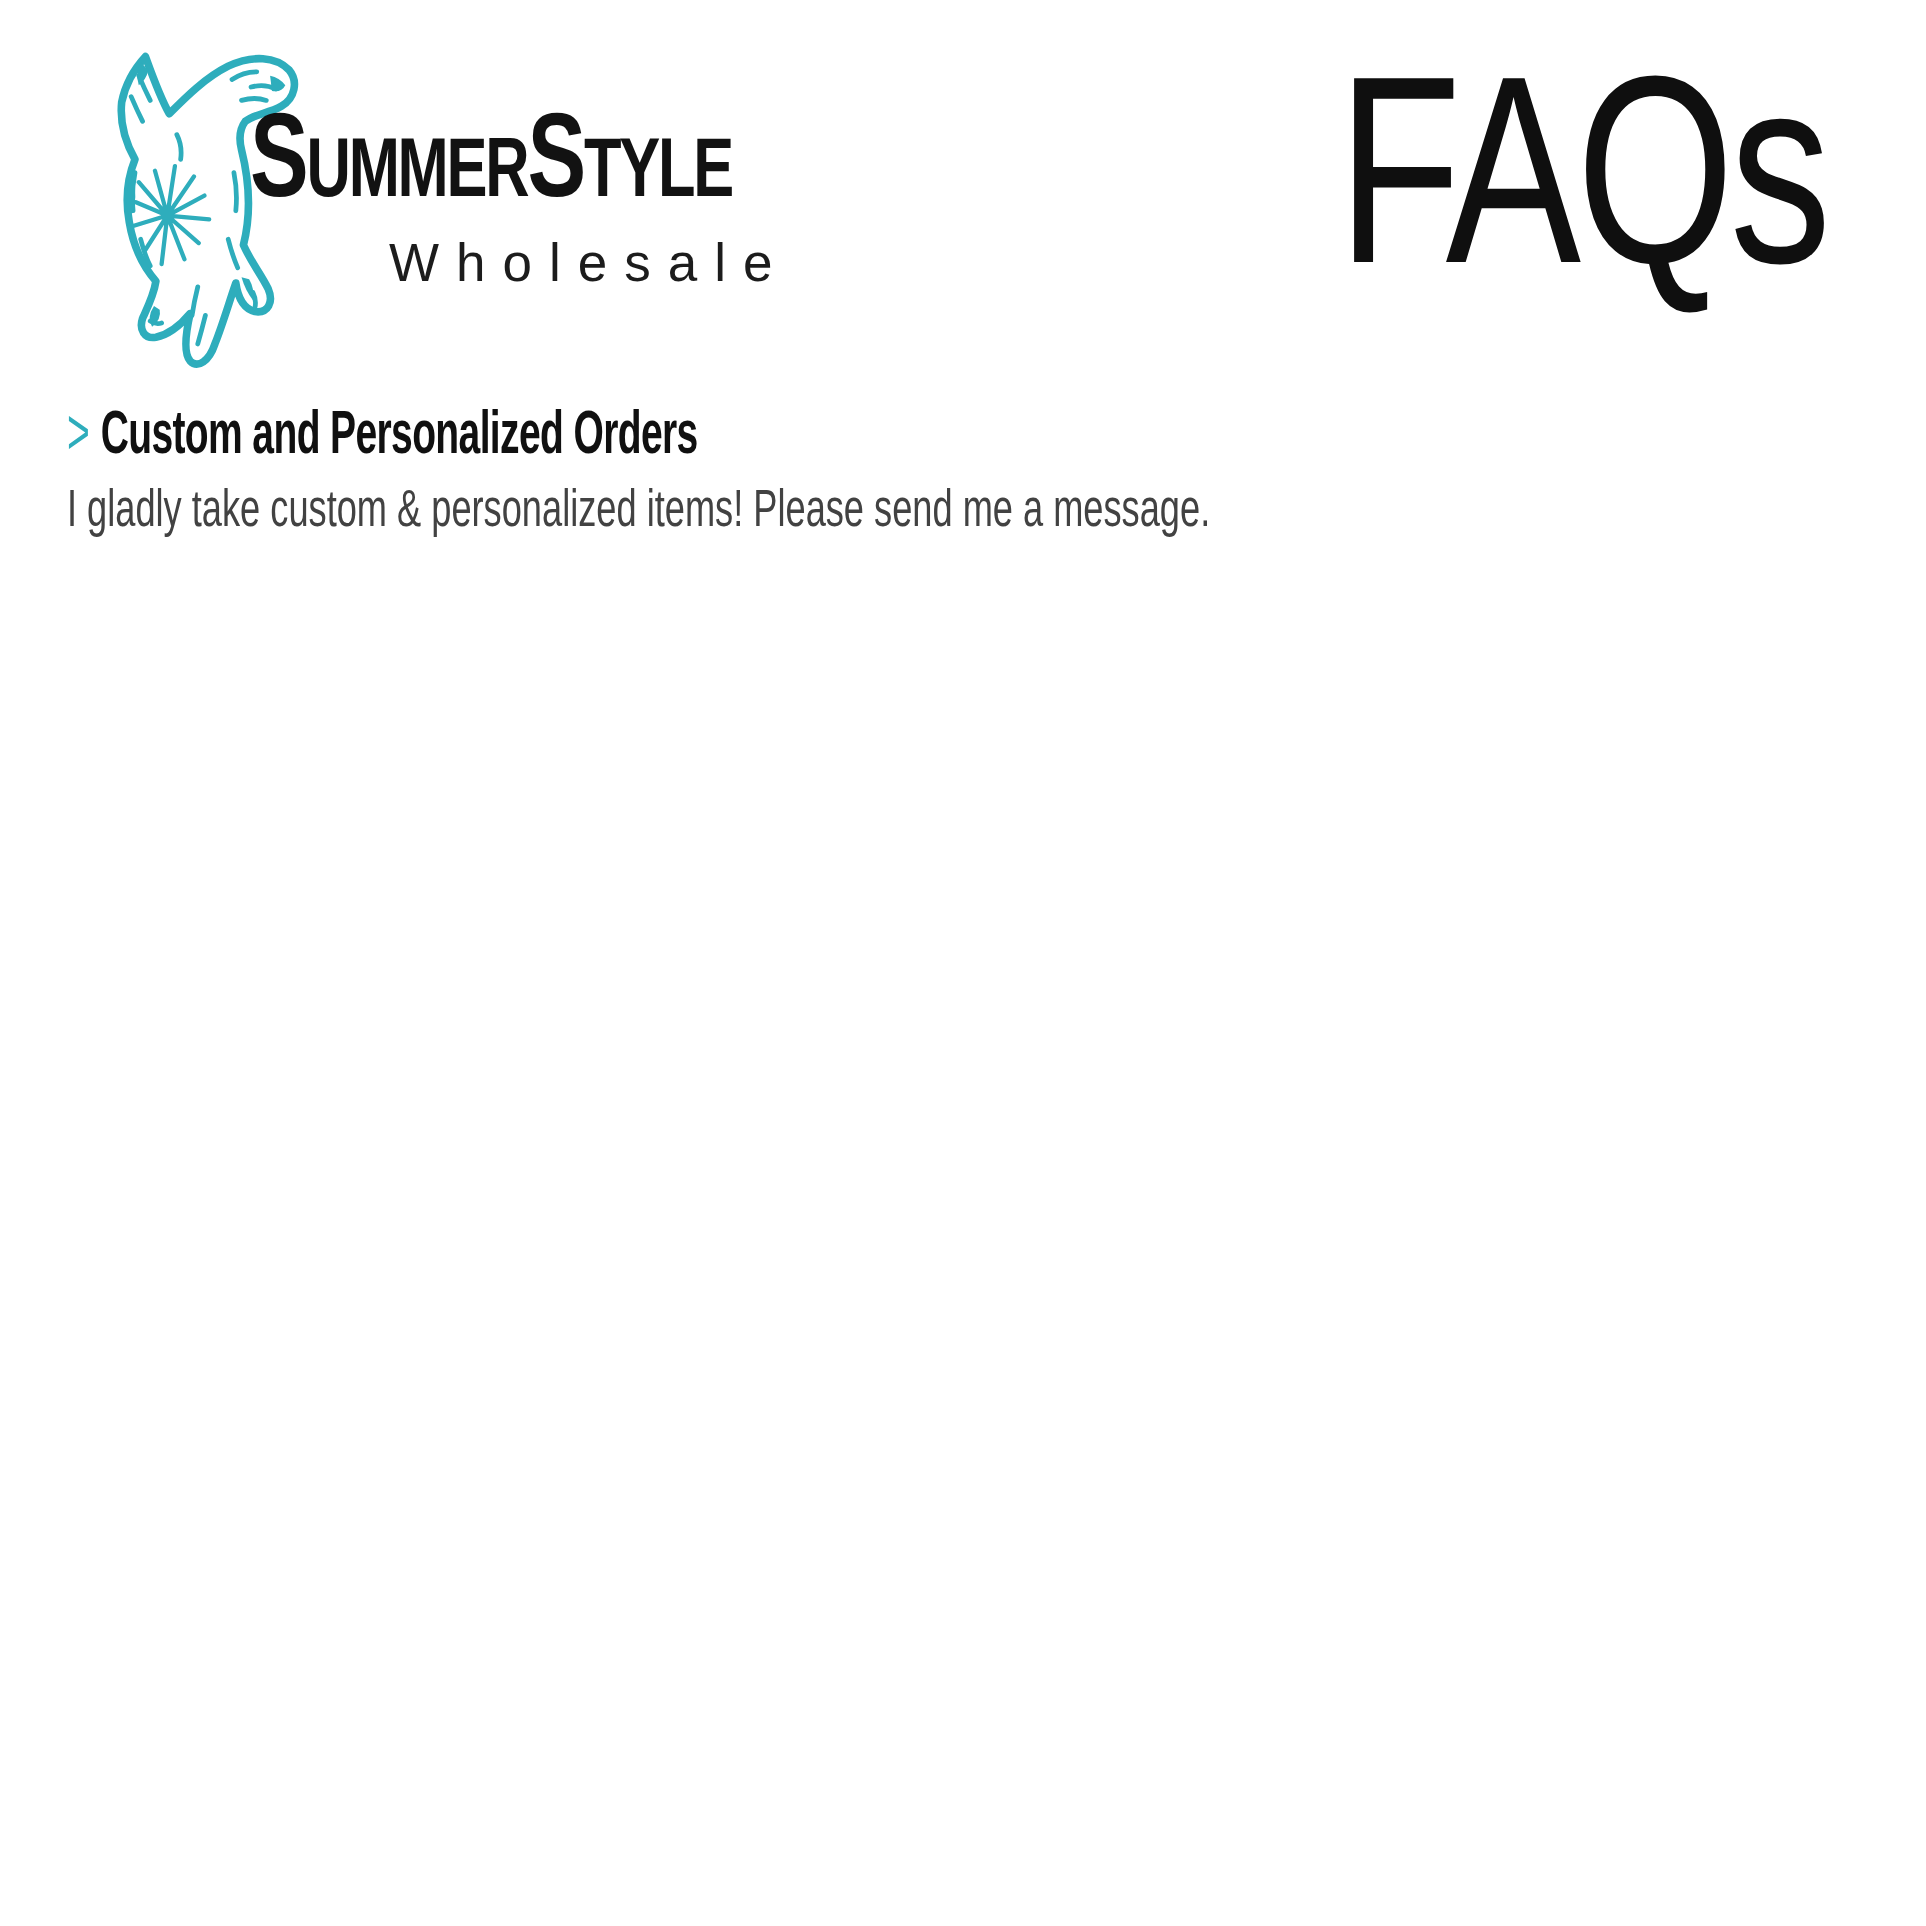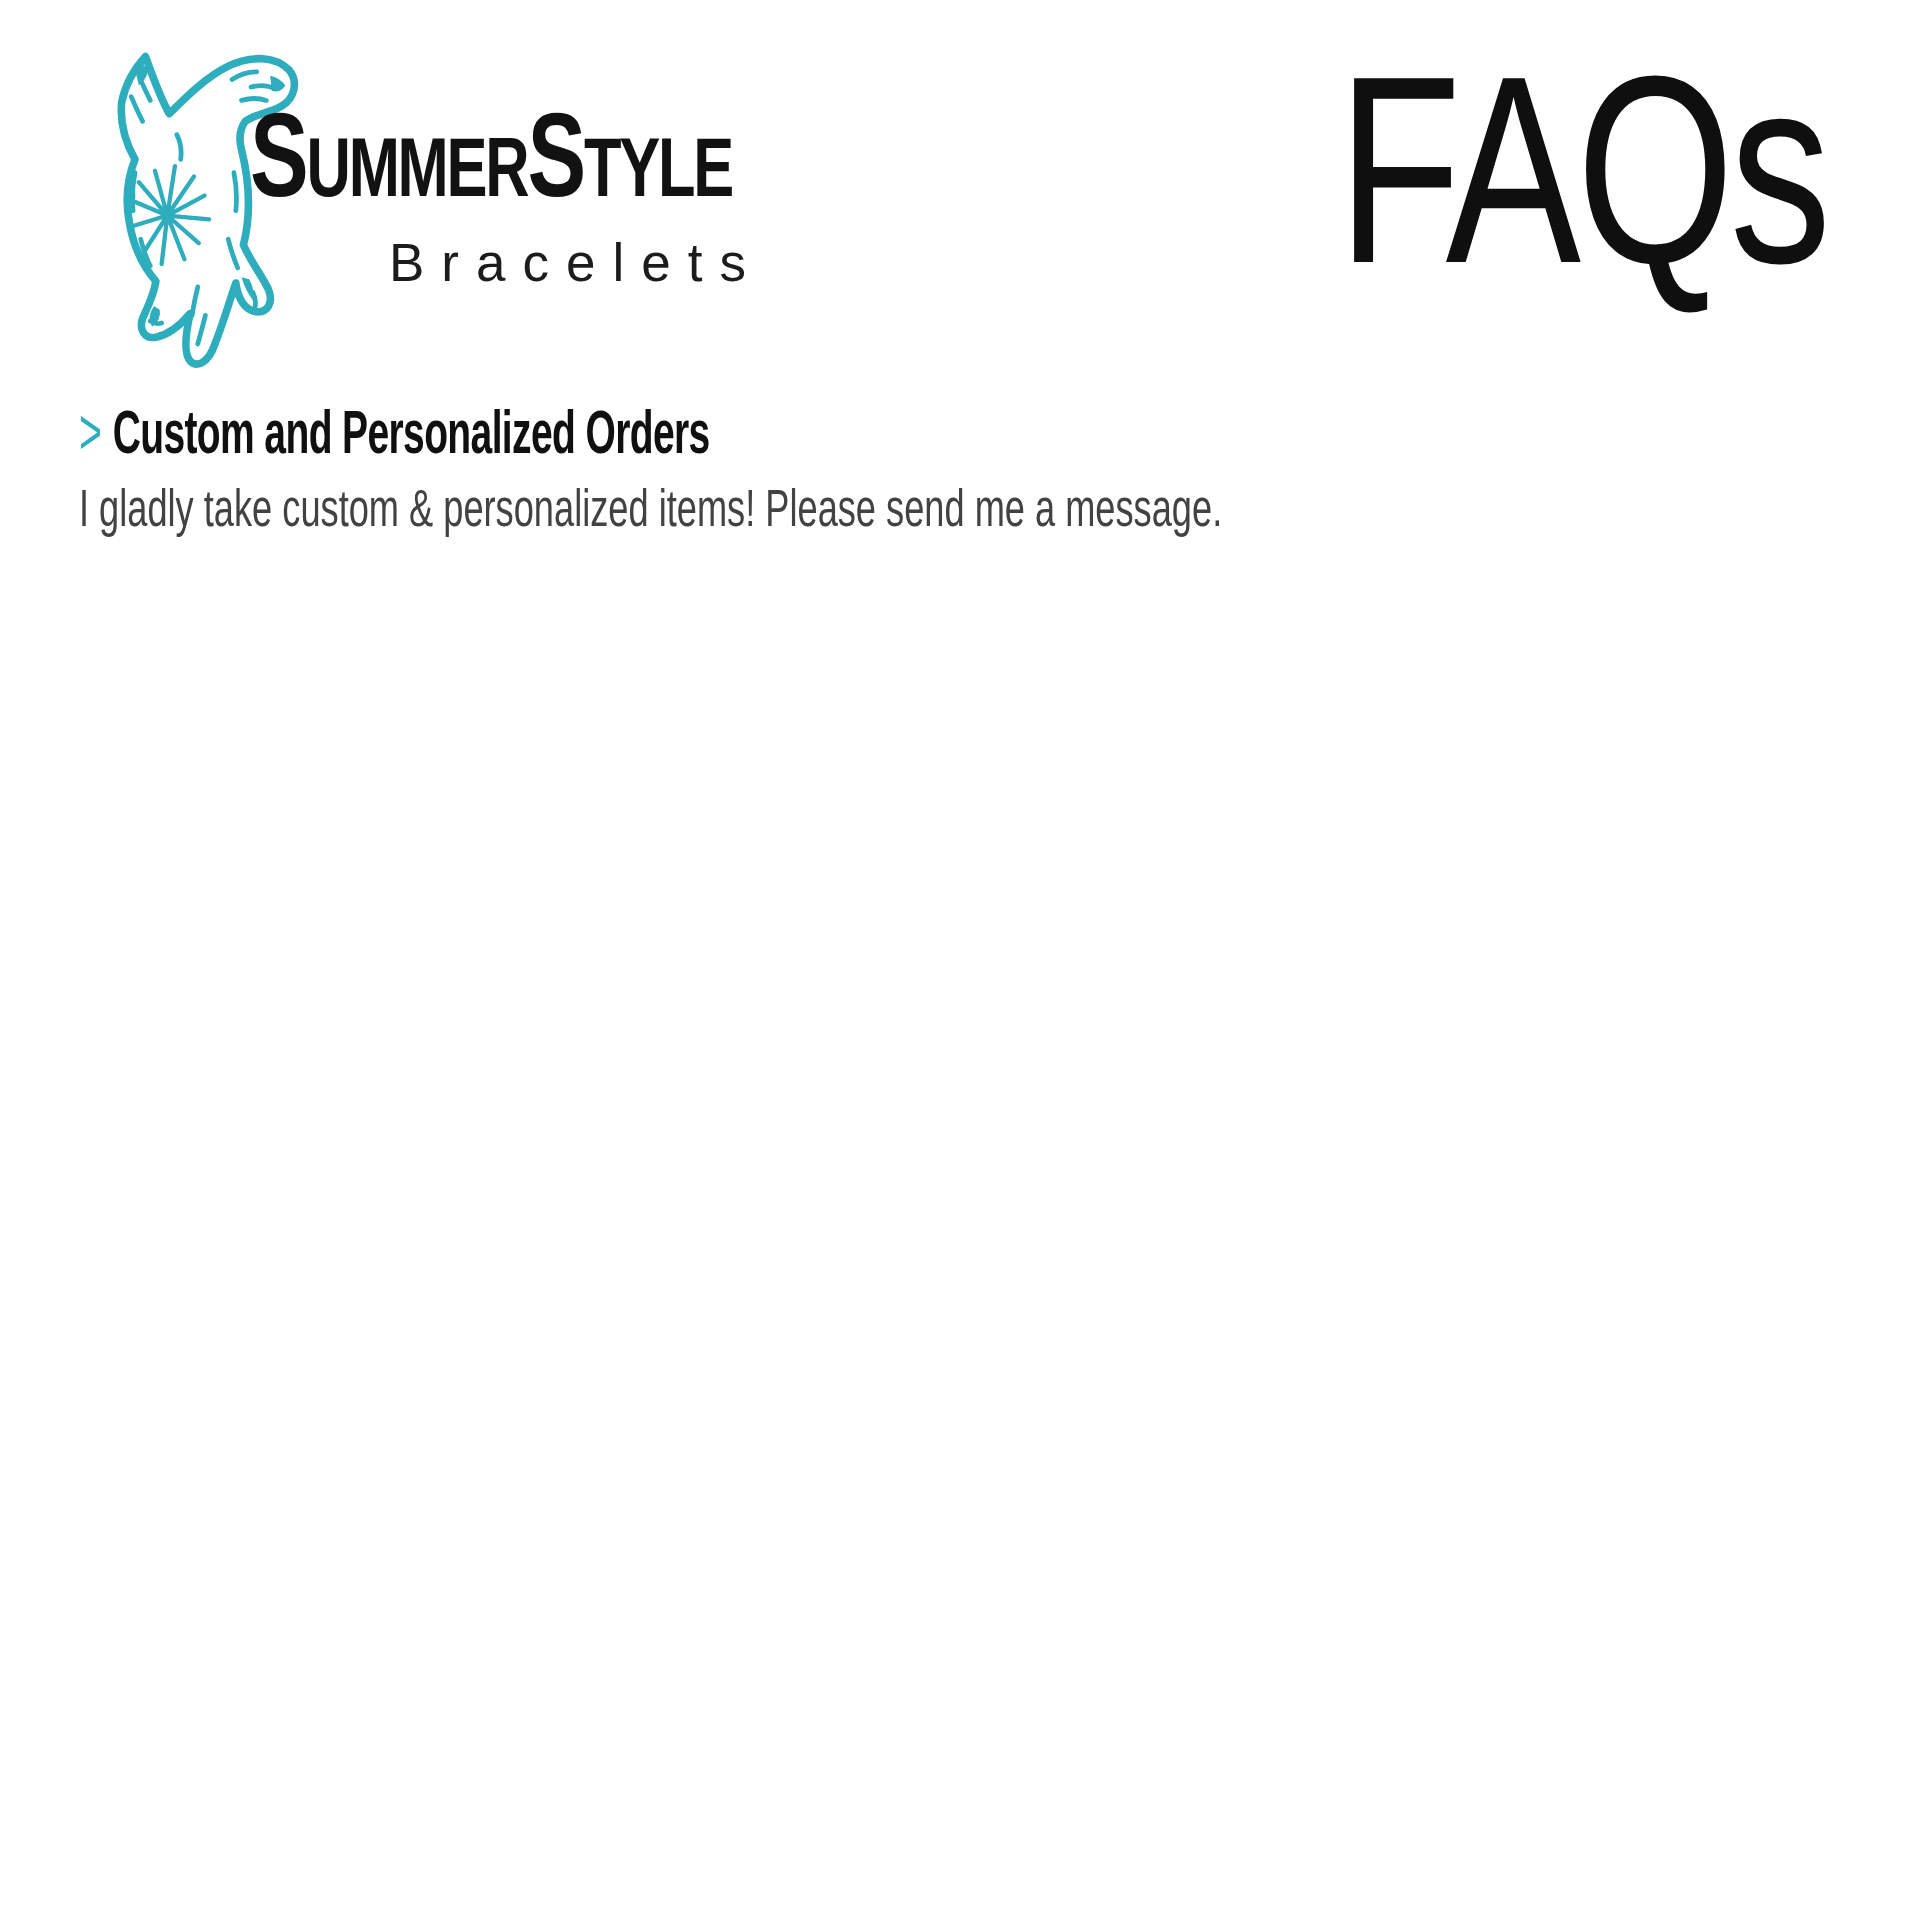--- a/index.html
+++ b/index.html
@@ -40,21 +40,21 @@
     letter-spacing: -6px;
     transform: scaleX(0.76); transform-origin: 100% 0;
     white-space: nowrap;
   }
 
   
   .content {
     position: absolute; left: 67px; top: 400px;
     width: 1802px;
   }
-  .faq-section { margin: 0 0 51px 12px; }
+  .faq-section { margin: 0 0 51px 0; }
   .faq-heading {
     font-size: 61px; font-weight: bold;
     color: #101010;
     line-height: 65px;
     letter-spacing: -1px;
     transform: scaleX(0.64); transform-origin: 0 0;
     white-space: nowrap;
     margin-bottom: 6px;
   }
   .bullet {
@@ -115,21 +115,21 @@
              M 128,110 Q 134,122 132,136" stroke="#2eadbc" stroke-width="5" stroke-linecap="round"></path>
 
     <path d="M 90,34 Q 84,46 88,58 Q 96,52 98,42 Z" fill="#2eadbc"></path>
     <path d="M 78,160 Q 72,180 78,198 Q 86,184 84,168 Z" fill="#2eadbc"></path>
     <path d="M 104,290 Q 96,302 102,312 Q 112,304 110,294 Z" fill="#2eadbc"></path>
     <path d="M 196,260 Q 200,274 208,284 Q 210,272 204,262 Z" fill="#2eadbc"></path>
     <path d="M 226,48 Q 236,50 242,58 Q 238,66 228,64 Z" fill="#2eadbc"></path>
   </svg>
 
   <div class="brand-name">SummerStyle</div>
-  <div class="brand-sub">Bracelets</div>
+  <div class="brand-sub">Wholesale</div>
 
   <div class="page-title">FAQs</div>
 
   <div class="content">
 
     <div class="faq-section">
       <div class="faq-heading"><span class="bullet">&gt;</span><span>Custom and Personalized Orders</span></div>
       <div class="faq-body">I gladly take custom &amp; personalized items! Please send me a message.</div>
     </div>
 

